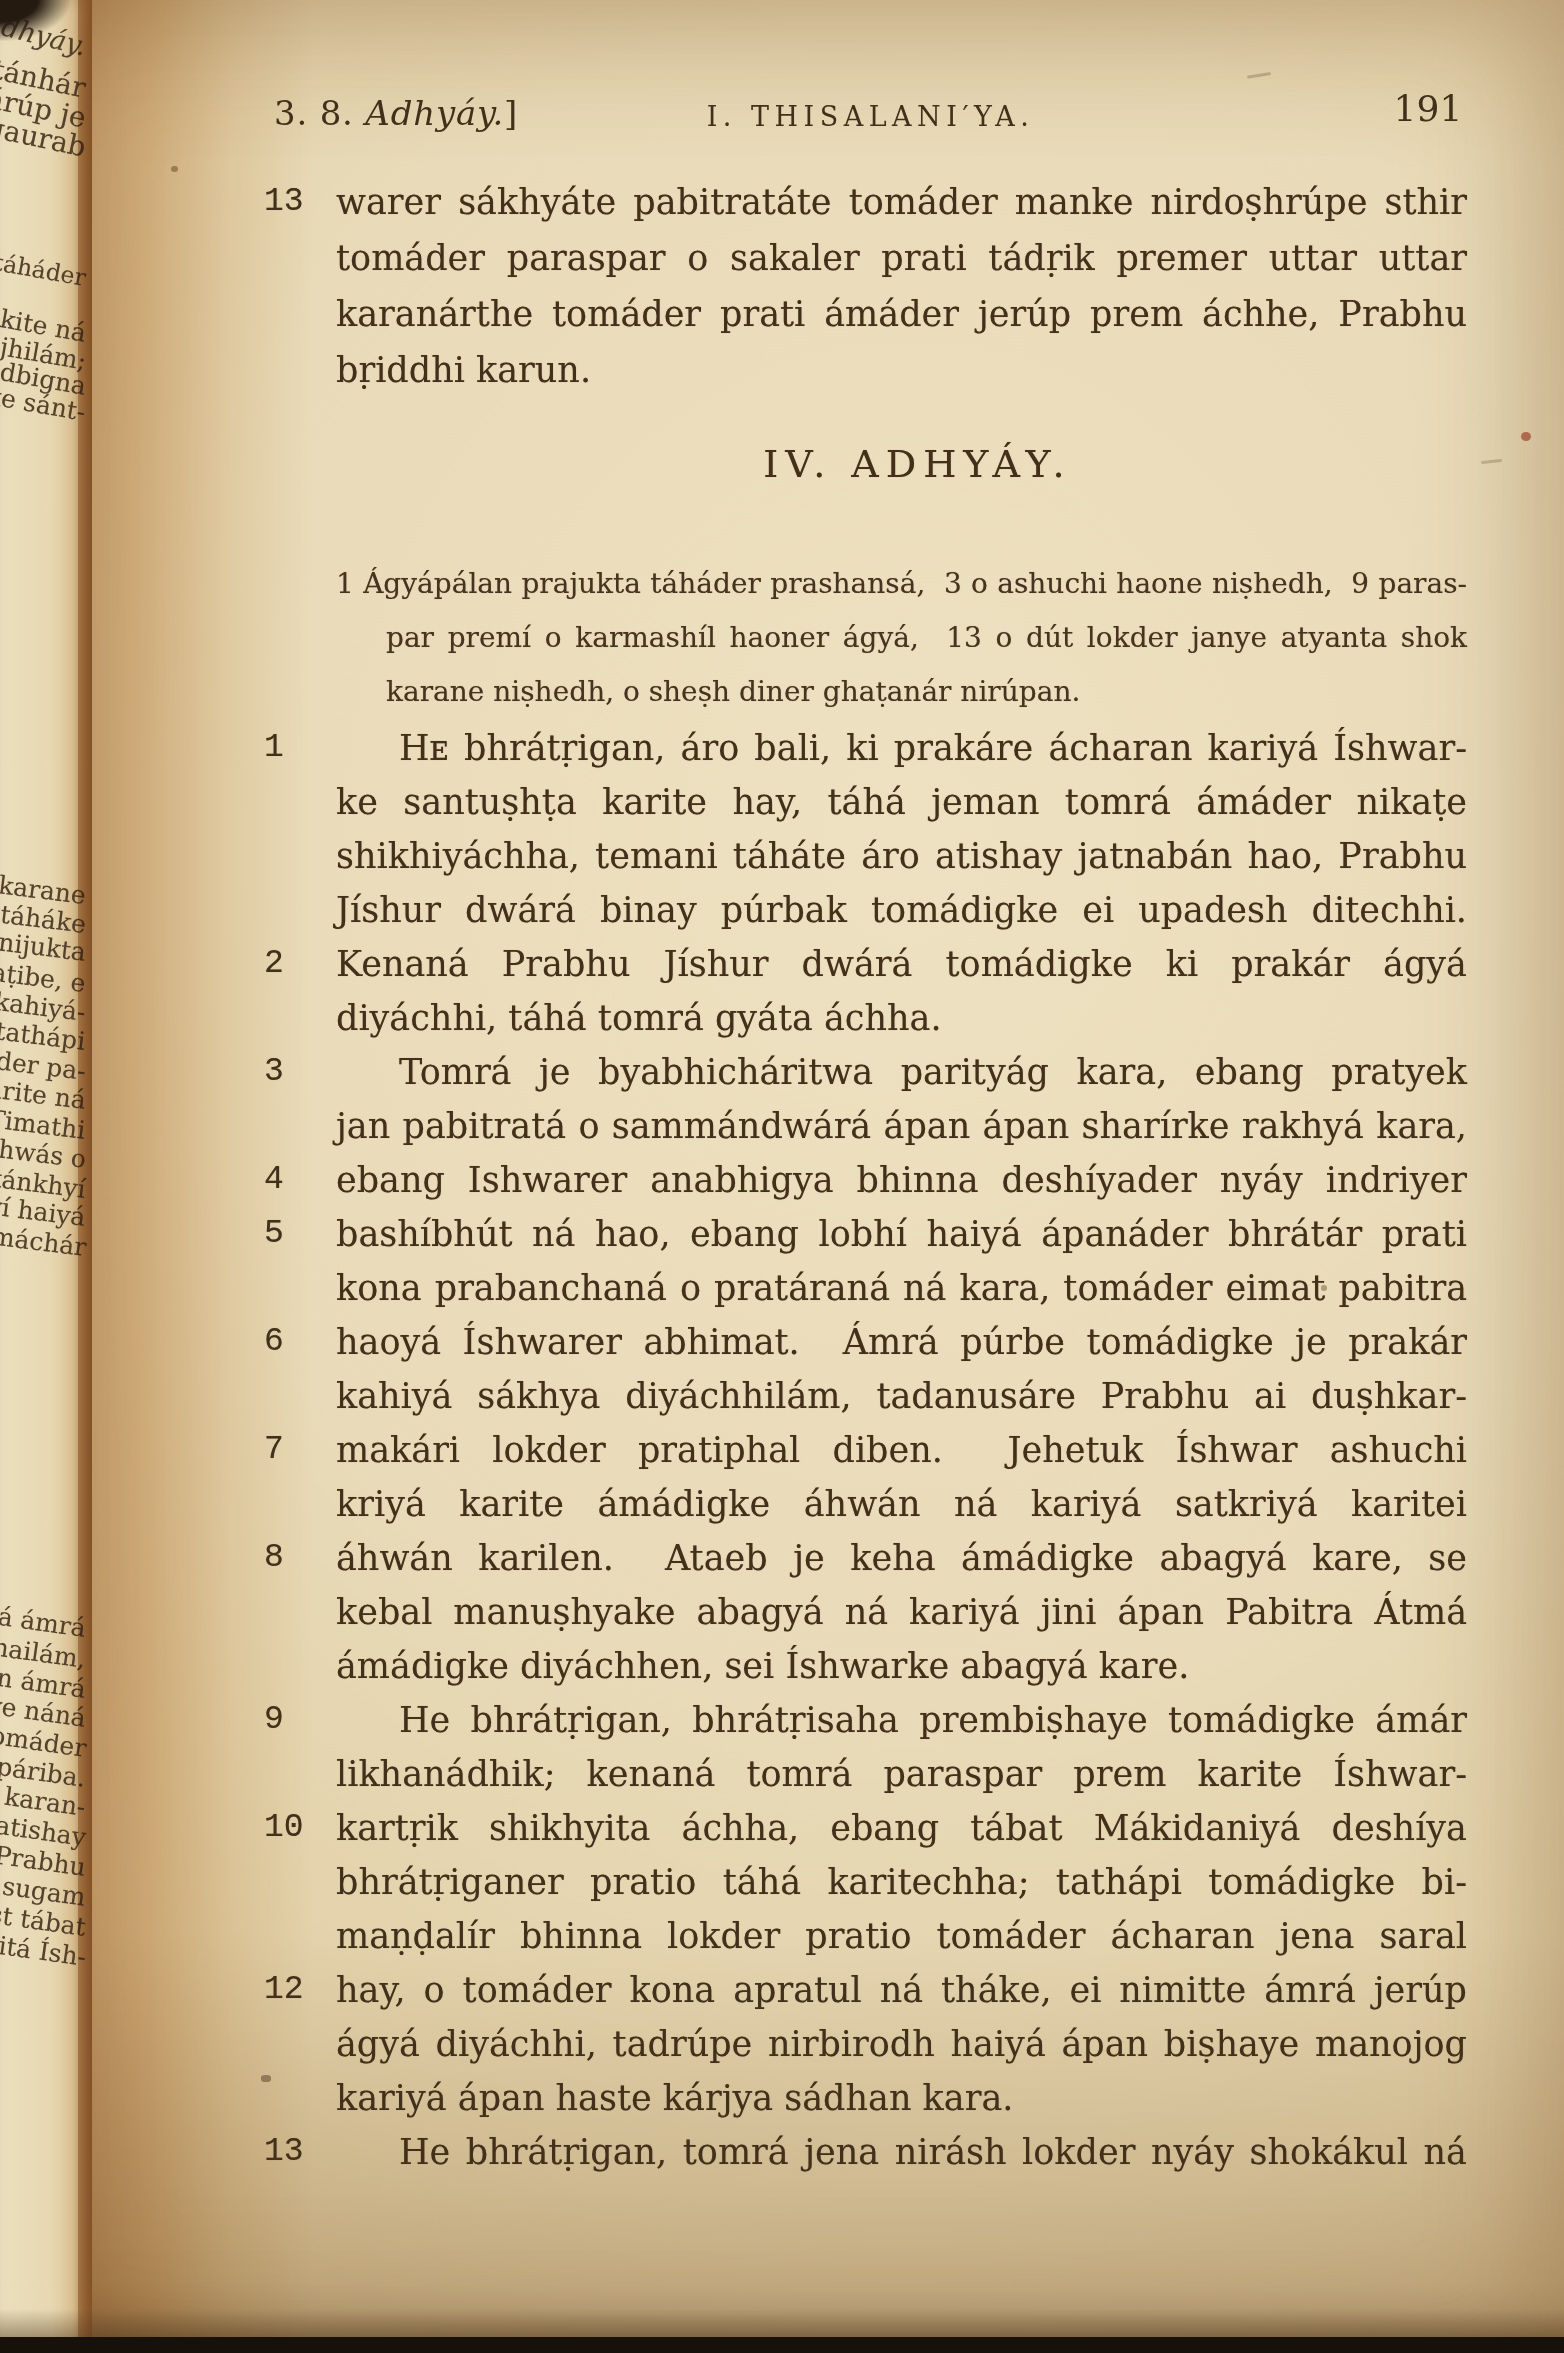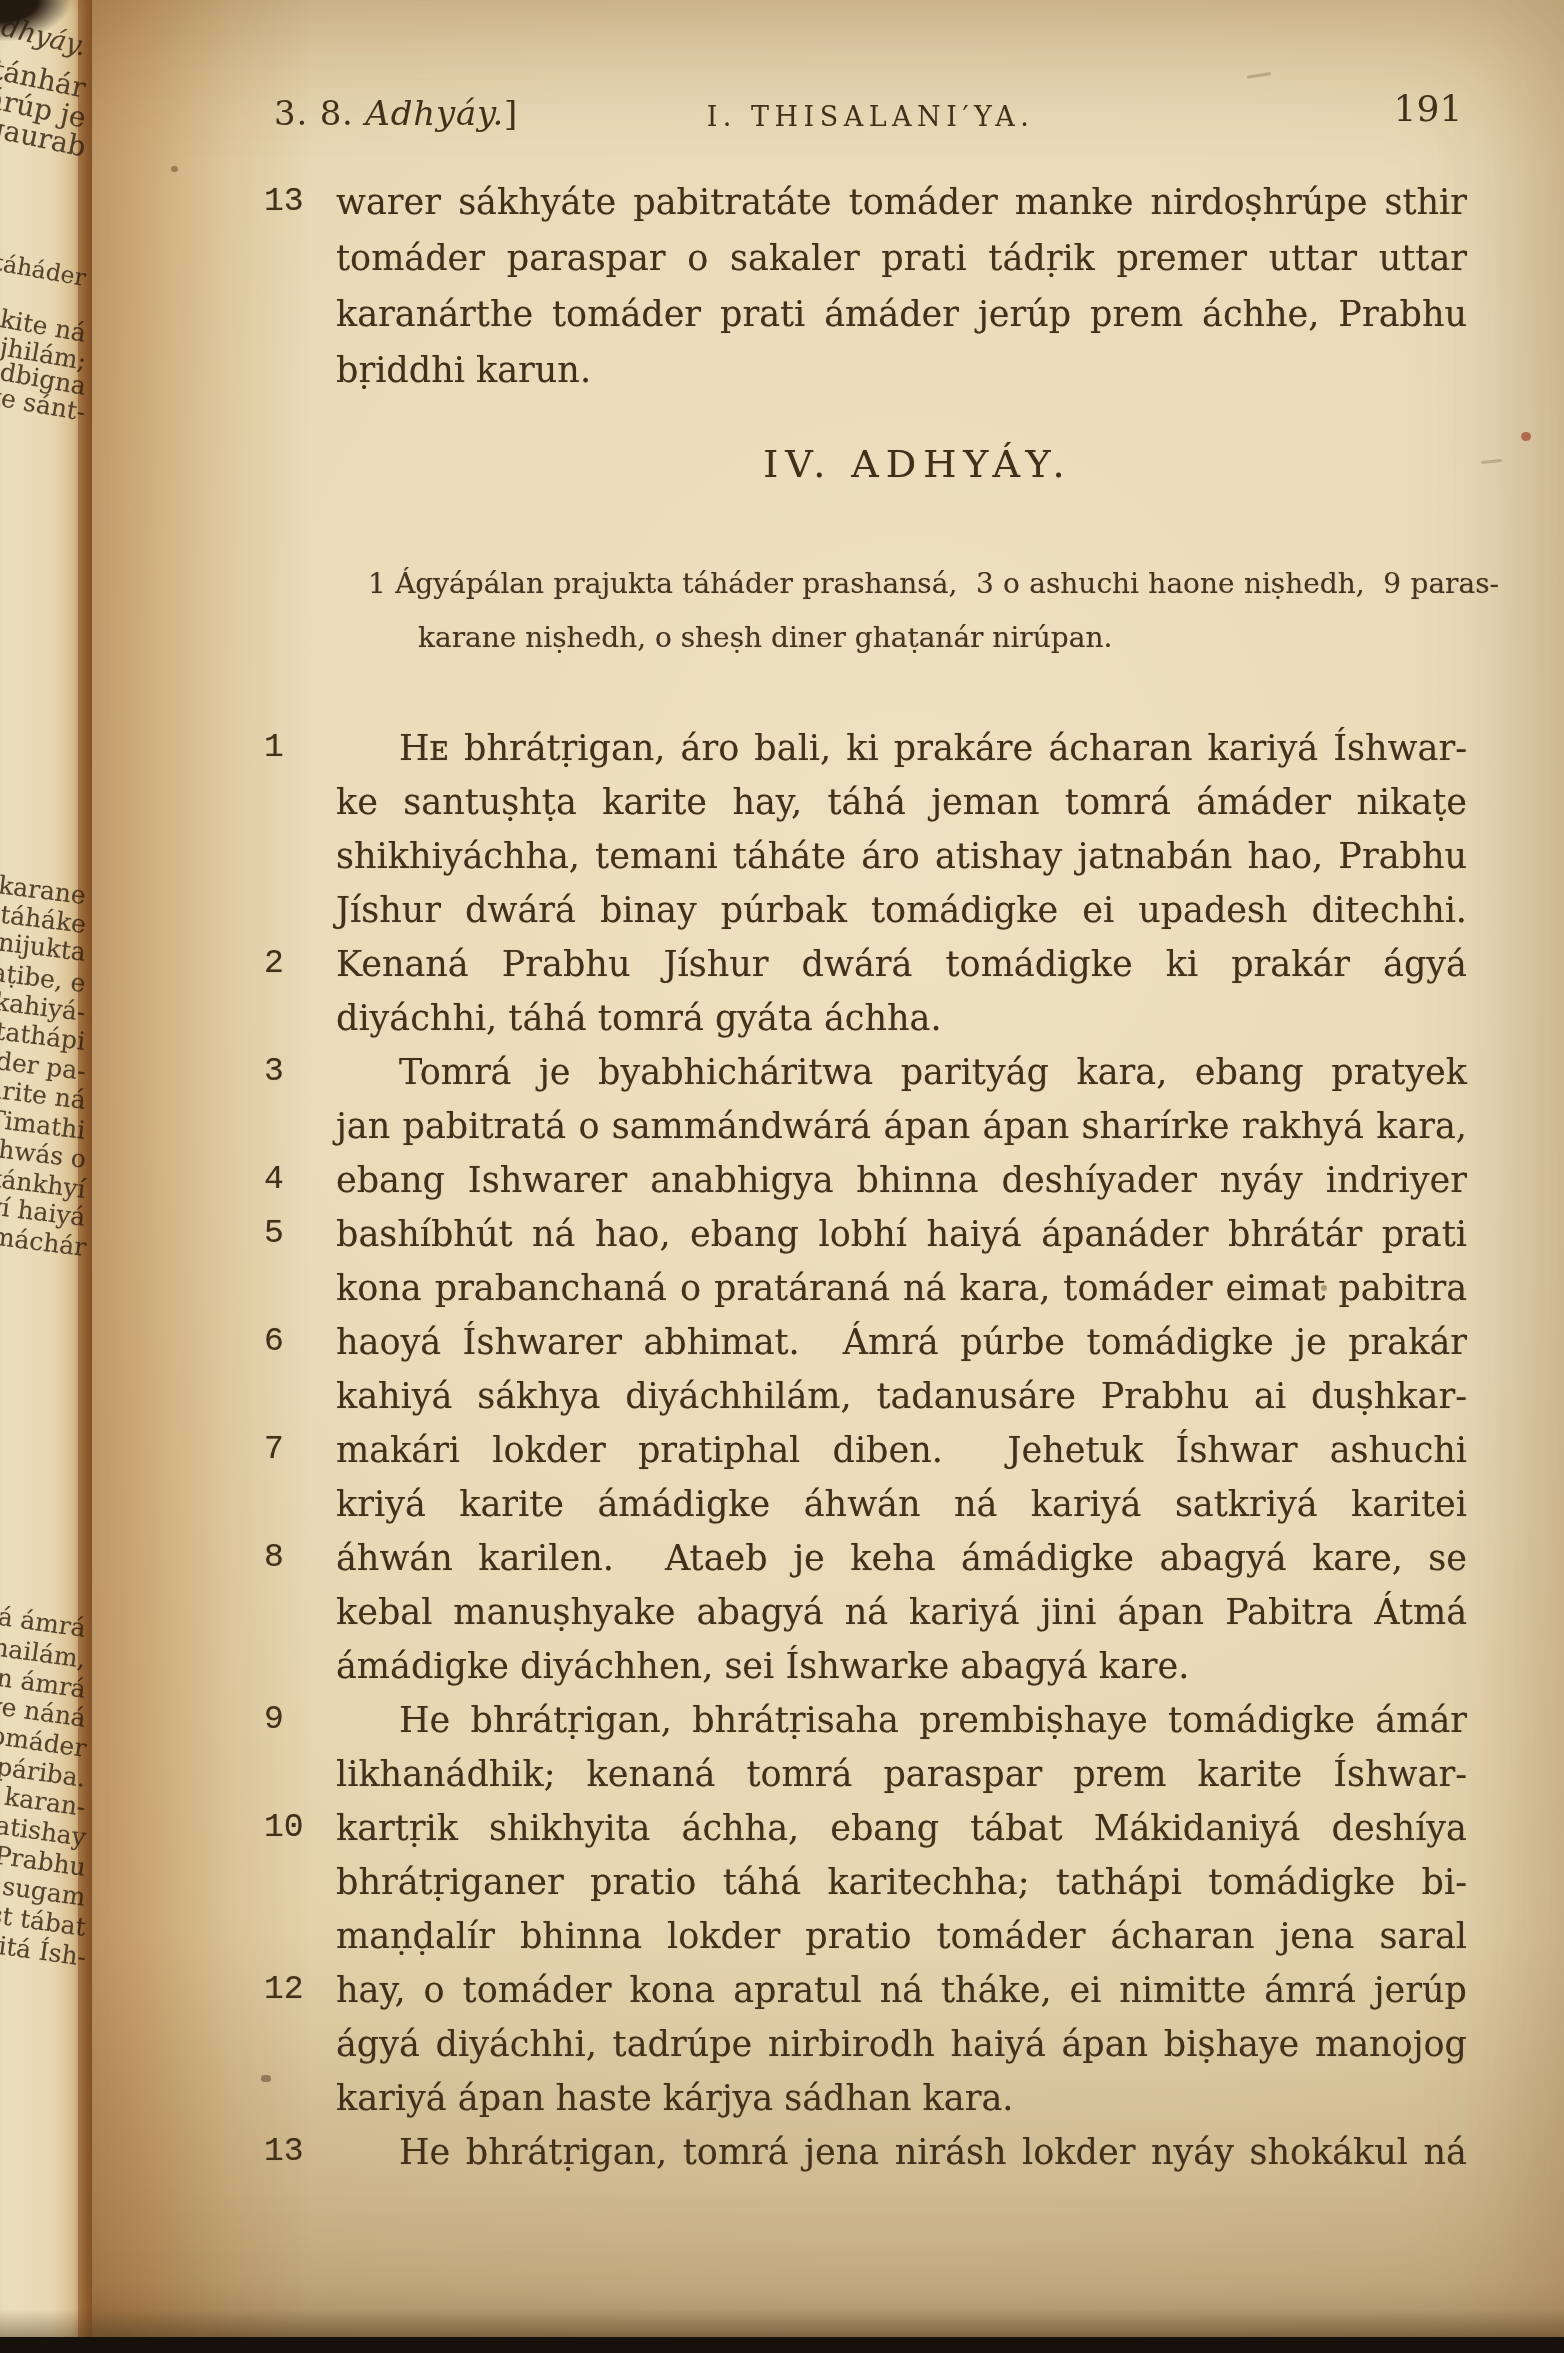--- a/index.html
+++ b/index.html
@@ -59,21 +59,21 @@
   .vnum{
     position:absolute;left:-72px;top:0;width:52px;
     text-align:center;font-size:33px;text-indent:0;font-family:Liberation Mono, monospace;
   }
   .cont{position:absolute;top:174px;width:100%;}
   .chapter-heading{
     position:absolute;top:426px;width:100%;margin:16px;
     text-align:center;font-size:38px;font-weight:normal;letter-spacing:7px;
     text-shadow:0 0 0.8px rgba(66,48,26,.45);
   }
-  .summary{position:absolute;top:557px;width:100%;margin-left:32px;}
+  .summary{position:absolute;top:557px;width:100%;}
   .summary .bline{font-size:28px;line-height:54px;height:54px;color:#473420;}
   .summary .bline.sindent{padding-left:50px;}
   .bodytext{position:absolute;top:721px;width:100%;}
 
   
   .bottom-edge{position:absolute;left:0;right:0;bottom:0;height:17px;background:#17110b;}
   .bottom-edge::before{
     content:"";position:absolute;left:0;right:0;bottom:17px;height:28px;
     background:linear-gradient(180deg, rgba(0,0,0,0), rgba(80,55,28,.45));
   }
@@ -140,20 +140,21 @@
         <div class="bline"><span class="vnum">13</span>warer sákhyáte pabitratáte tomáder manke nirdoṣhrúpe sthir</div>
         <div class="bline">tomáder paraspar o sakaler prati tádṛik premer uttar uttar</div>
         <div class="bline">karanárthe tomáder prati ámáder jerúp prem áchhe, Prabhu</div>
         <div class="bline lastline">bṛiddhi karun.</div>
       </div>
 
     <h2 class="chapter-heading">IV. ADHYÁY.</h2>
 
     <div class="summary" id="summary">
         <div class="bline">1 Ágyápálan prajukta táháder prashansá, &nbsp;3 o ashuchi haone niṣhedh, &nbsp;9 paras-</div>
+        <div class="bline sindent">par premí o karmashíl haoner ágyá, &nbsp;13 o dút lokder janye atyanta shok</div>
         <div class="bline lastline sindent">karane niṣhedh, o sheṣh diner ghaṭanár nirúpan.</div>
       </div>
 
     <div class="bodytext" id="bodytext">
         <div class="bline indent"><span class="vnum">1</span>Hᴇ bhrátṛigan, áro bali, ki prakáre ácharan kariyá Íshwar-</div>
         <div class="bline">ke santuṣhṭa karite hay, táhá jeman tomrá ámáder nikaṭe</div>
         <div class="bline">shikhiyáchha, temani táháte áro atishay jatnabán hao, Prabhu</div>
         <div class="bline">Jíshur dwárá binay púrbak tomádigke ei upadesh ditechhi.</div>
         <div class="bline"><span class="vnum">2</span>Kenaná Prabhu Jíshur dwárá tomádigke ki prakár ágyá</div>
         <div class="bline lastline">diyáchhi, táhá tomrá gyáta áchha.</div>

